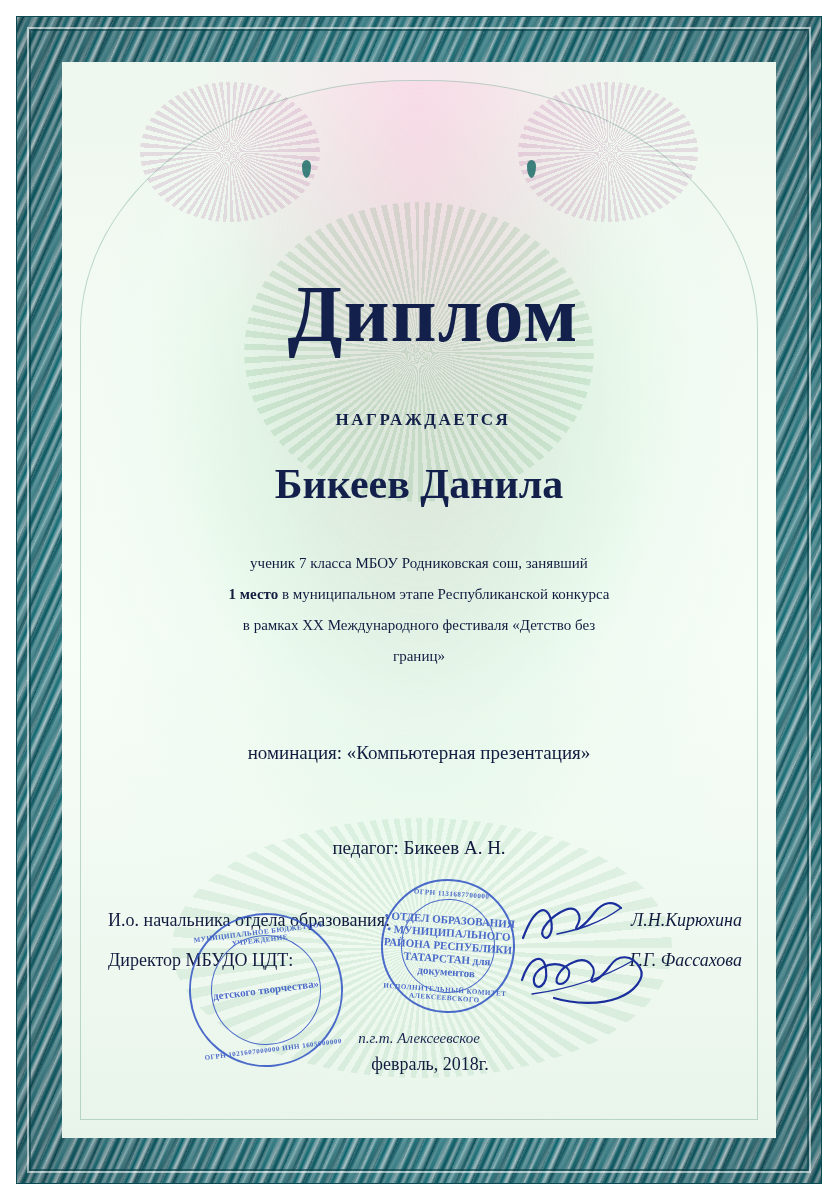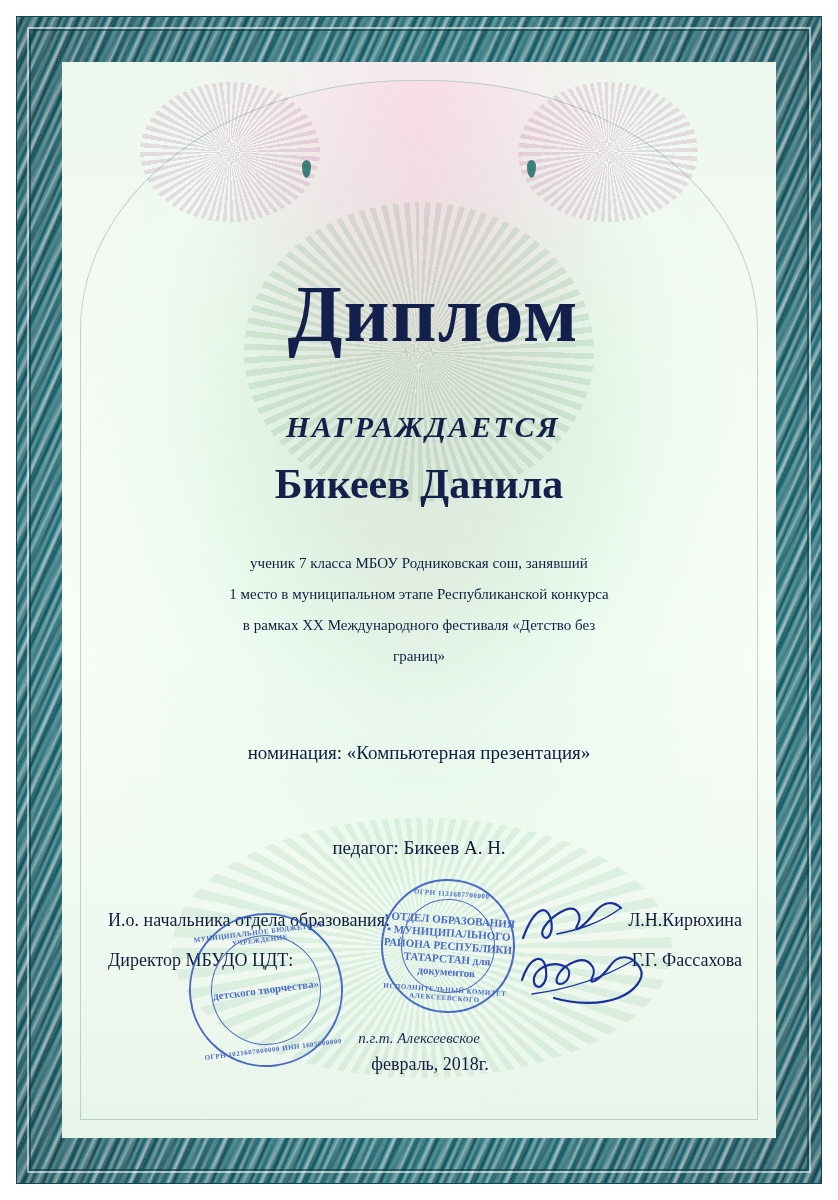--- a/index.html
+++ b/index.html
@@ -145,46 +145,45 @@
     letter-spacing: 1px;
     color: #12204b;
     line-height: 1;
     margin-left: 28px;
   }
 
   .awarded-label {
     position: absolute;
     left: 8px; right: 0;
     top: 348px;
-    font-size: 30px;
+    font-size: 17px;
     font-weight: bold;
     letter-spacing: 2.5px;
     color: #13214a;
-    font-style: italic;
   }
 
   .recipient {
     position: absolute;
     left: 0; right: 0;
     top: 398px;
     font-size: 42px;
     font-weight: bold;
     color: #12204b;
   }
 
   .body-text {
     position: absolute;
     left: 62px;
     right: 62px;
     top: 486px;
     font-size: 15px;
     line-height: 31px;
     color: #111c3f;
   }
-  .body-text b { font-weight: normal; margin-top: 16px; }
+  .body-text b { font-weight: bold; margin-top: 16px; }
 
   .nomination {
     position: absolute;
     left: 40px; right: 40px;
     top: 680px;
     font-size: 19px;
     color: #111c3f;
   }
 
   .teacher {
@@ -202,21 +201,21 @@
     right: 34px;
     display: flex;
     justify-content: space-between;
     align-items: baseline;
     font-size: 18px;
     color: #111c3f;
   }
   .sig-row.row1 { top: 848px; }
   .sig-row.row2 { top: 888px; }
   .sig-role { text-align: left; }
-  .sig-name { text-align: left; }
+  .sig-name { text-align: left; font-style: italic; }
 
   .place {
     position: absolute;
     left: 0; right: 0;
     top: 968px;
     font-size: 15px;
     font-style: italic;
     color: #1a2550;
     font-family: "Liberation Serif", serif;
   }

